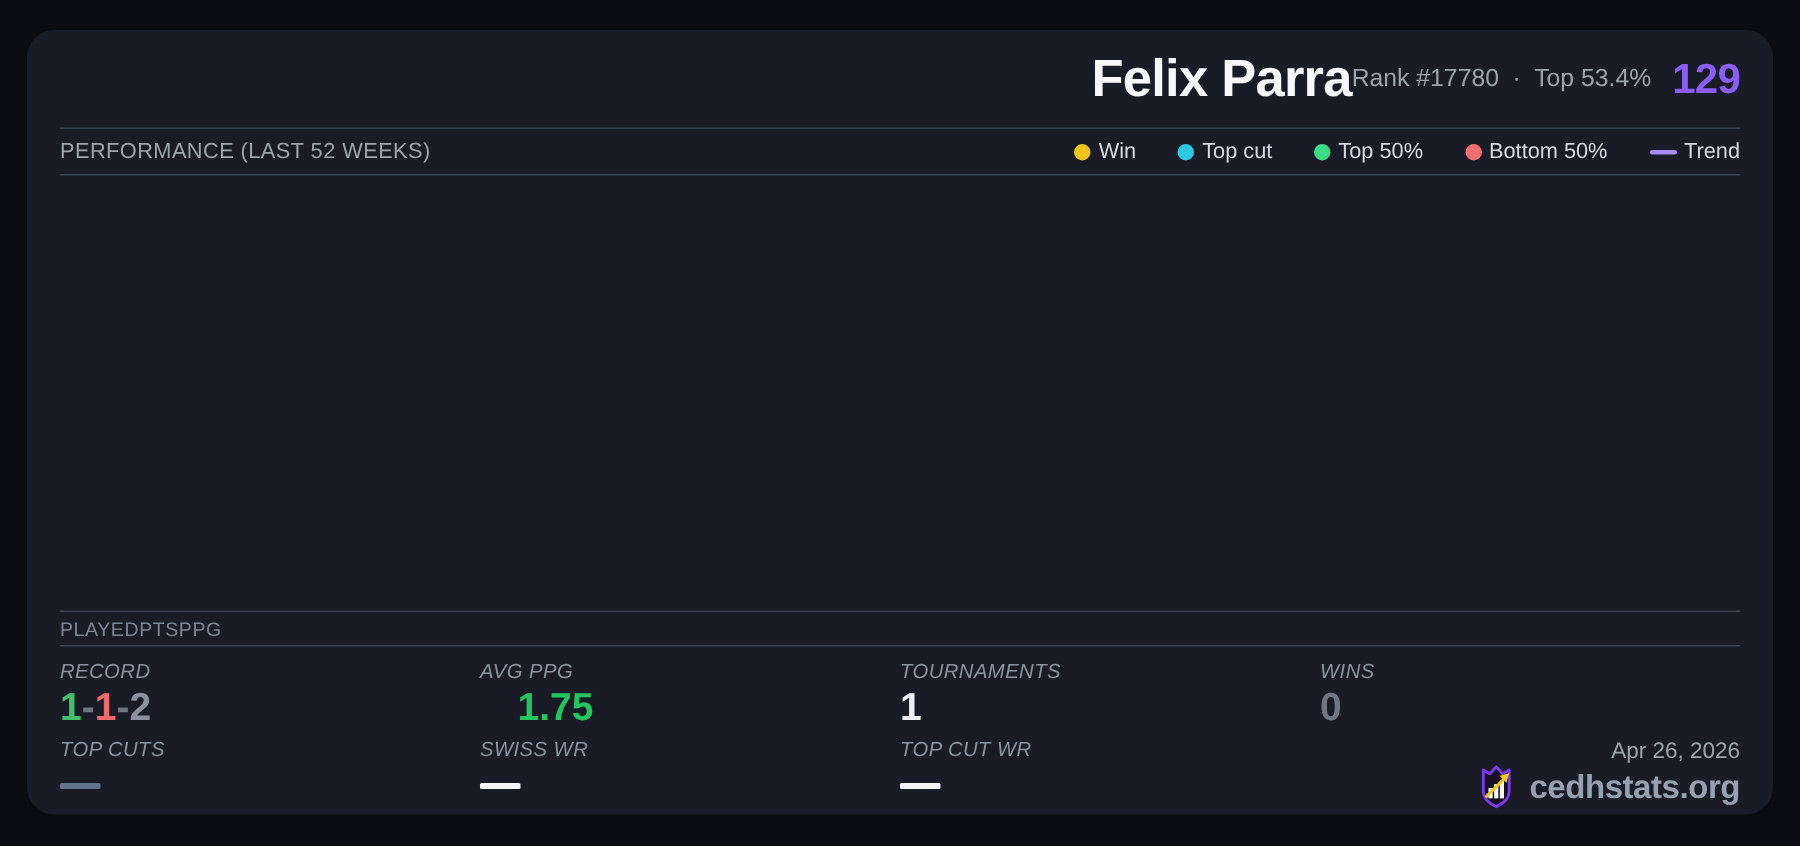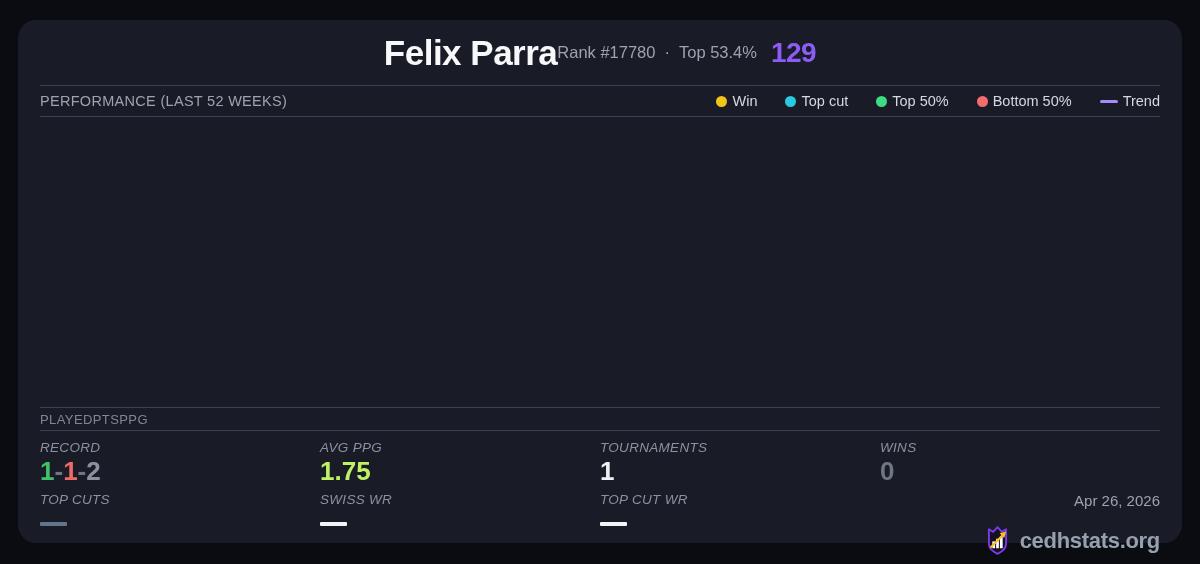--- a/index.html
+++ b/index.html
@@ -18,21 +18,21 @@
     border-radius:18px;
     padding:0 22px;
     display:flex;
     flex-direction:column;
   }
   
   .header-row {
     height:66px;
     display:flex;
     align-items:center;
-    justify-content:center;
+    justify-content:flex-end;
     border-bottom:1px solid #3a4150;
     padding-top:0;
   }
   .player-title {
     font-size:35px;
     font-weight:700;
     color:#f7f8fa;
     letter-spacing:-0.5px;
   }
   .rank-group {
@@ -137,21 +137,21 @@
     margin-top:15px;
   }
   .record-sep { font-weight:700; }
   
   .footer-cell {
     grid-column:4;
     grid-row:2;
     display:flex;
     flex-direction:column;
     align-items:flex-end;
-    gap:16px;
+    gap:0;
   }
   .footer-date { font-size:15px; color:#9ca3af; }
   .brand-row {
     display:flex;
     align-items:center;
     gap:8px;
   }
   .brand-text {
     font-size:22px;
     font-weight:700;
@@ -217,21 +217,21 @@
 
     <div class="stat-cell">
       <div class="stat-label">RECORD</div>
       <div class="stat-value">
         <span style="color: rgb(66, 194, 104);">1</span><span class="record-sep" style="color: rgb(111, 118, 131);">-</span><span style="color: rgb(239, 106, 106);">1</span><span class="record-sep" style="color: rgb(111, 118, 131);">-</span><span style="color: rgb(139, 145, 158);">2</span>
       </div>
     </div>
 
     <div class="stat-cell">
       <div class="stat-label">AVG PPG</div>
-      <div class="stat-value" style="color: #bef264;">1.75</div>
+      <div class="stat-value" style="color: #22c55e; margin-left: 25px;">1.75</div>
     </div>
 
     <div class="stat-cell">
       <div class="stat-label">TOURNAMENTS</div>
       <div class="stat-value">1</div>
     </div>
 
     <div class="stat-cell">
       <div class="stat-label">WINS</div>
       <div class="stat-value" style="color: rgb(111, 118, 131);">0</div>

